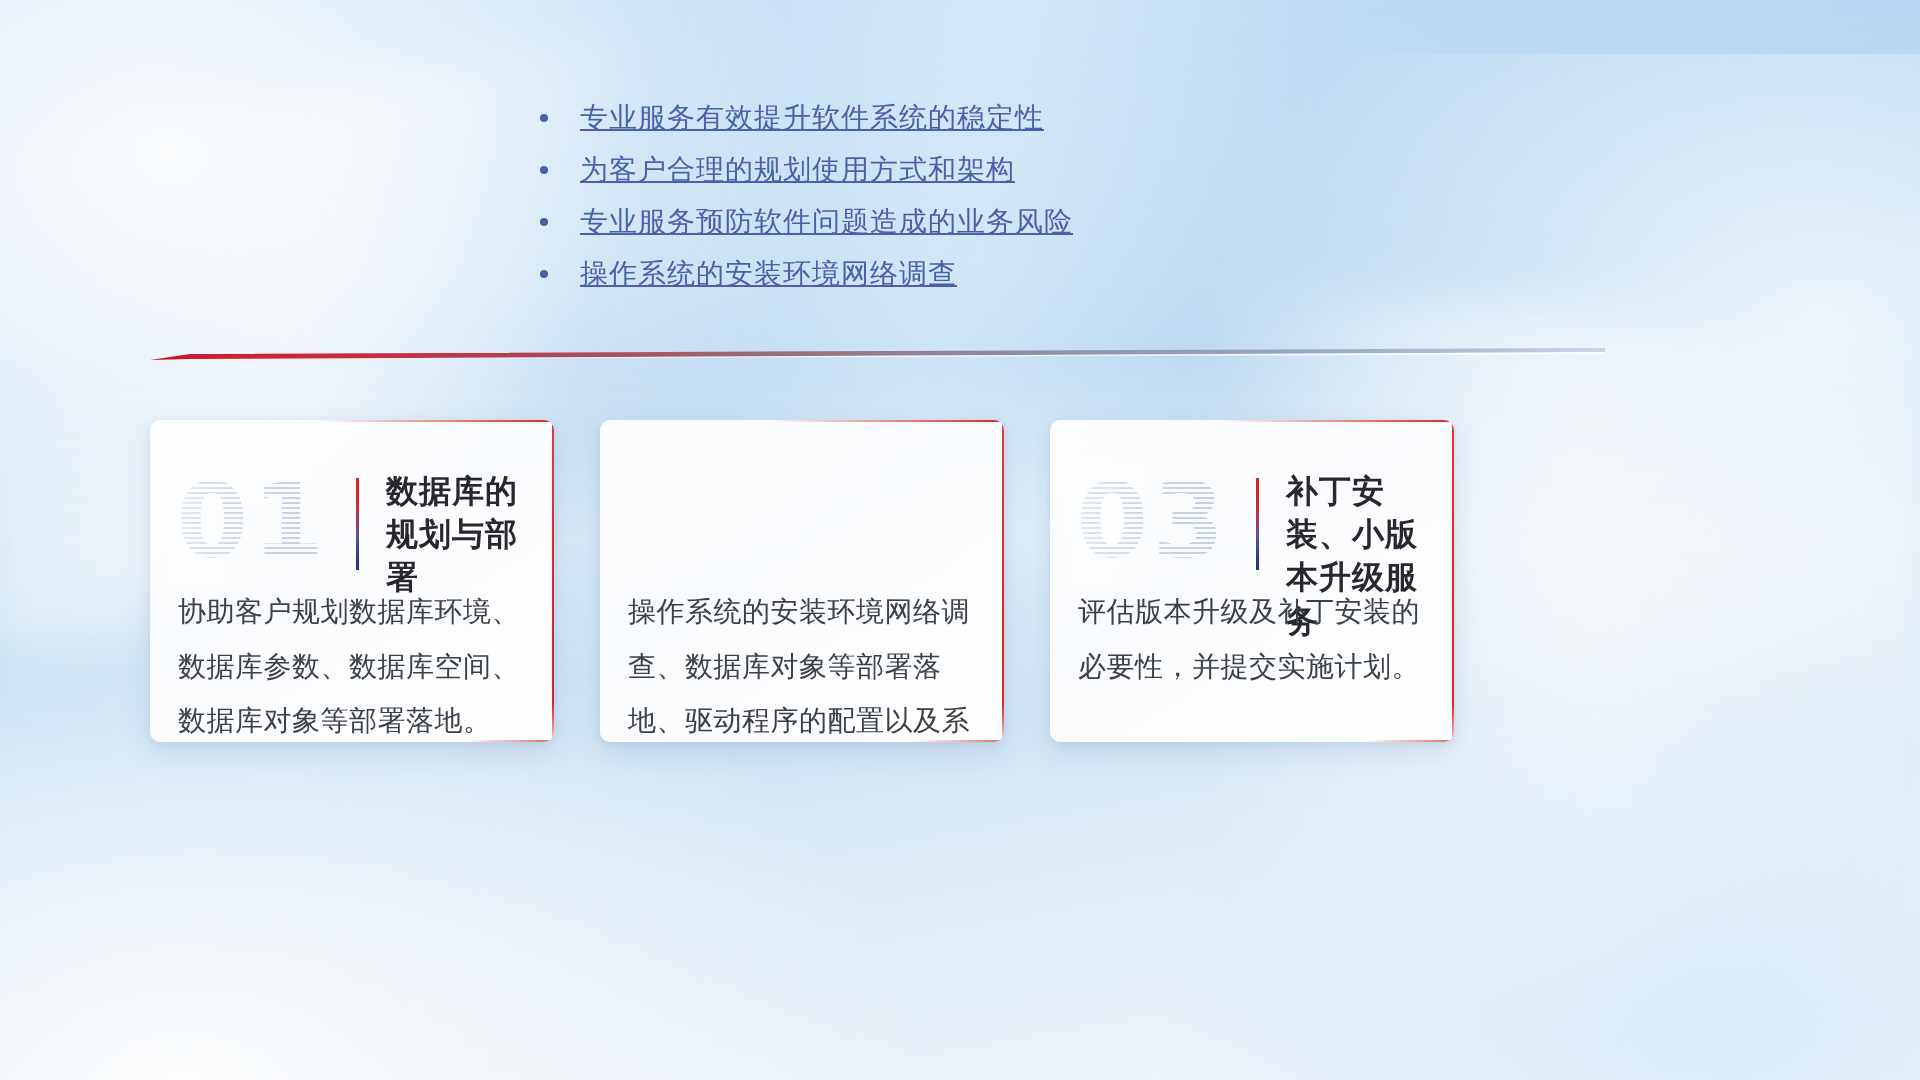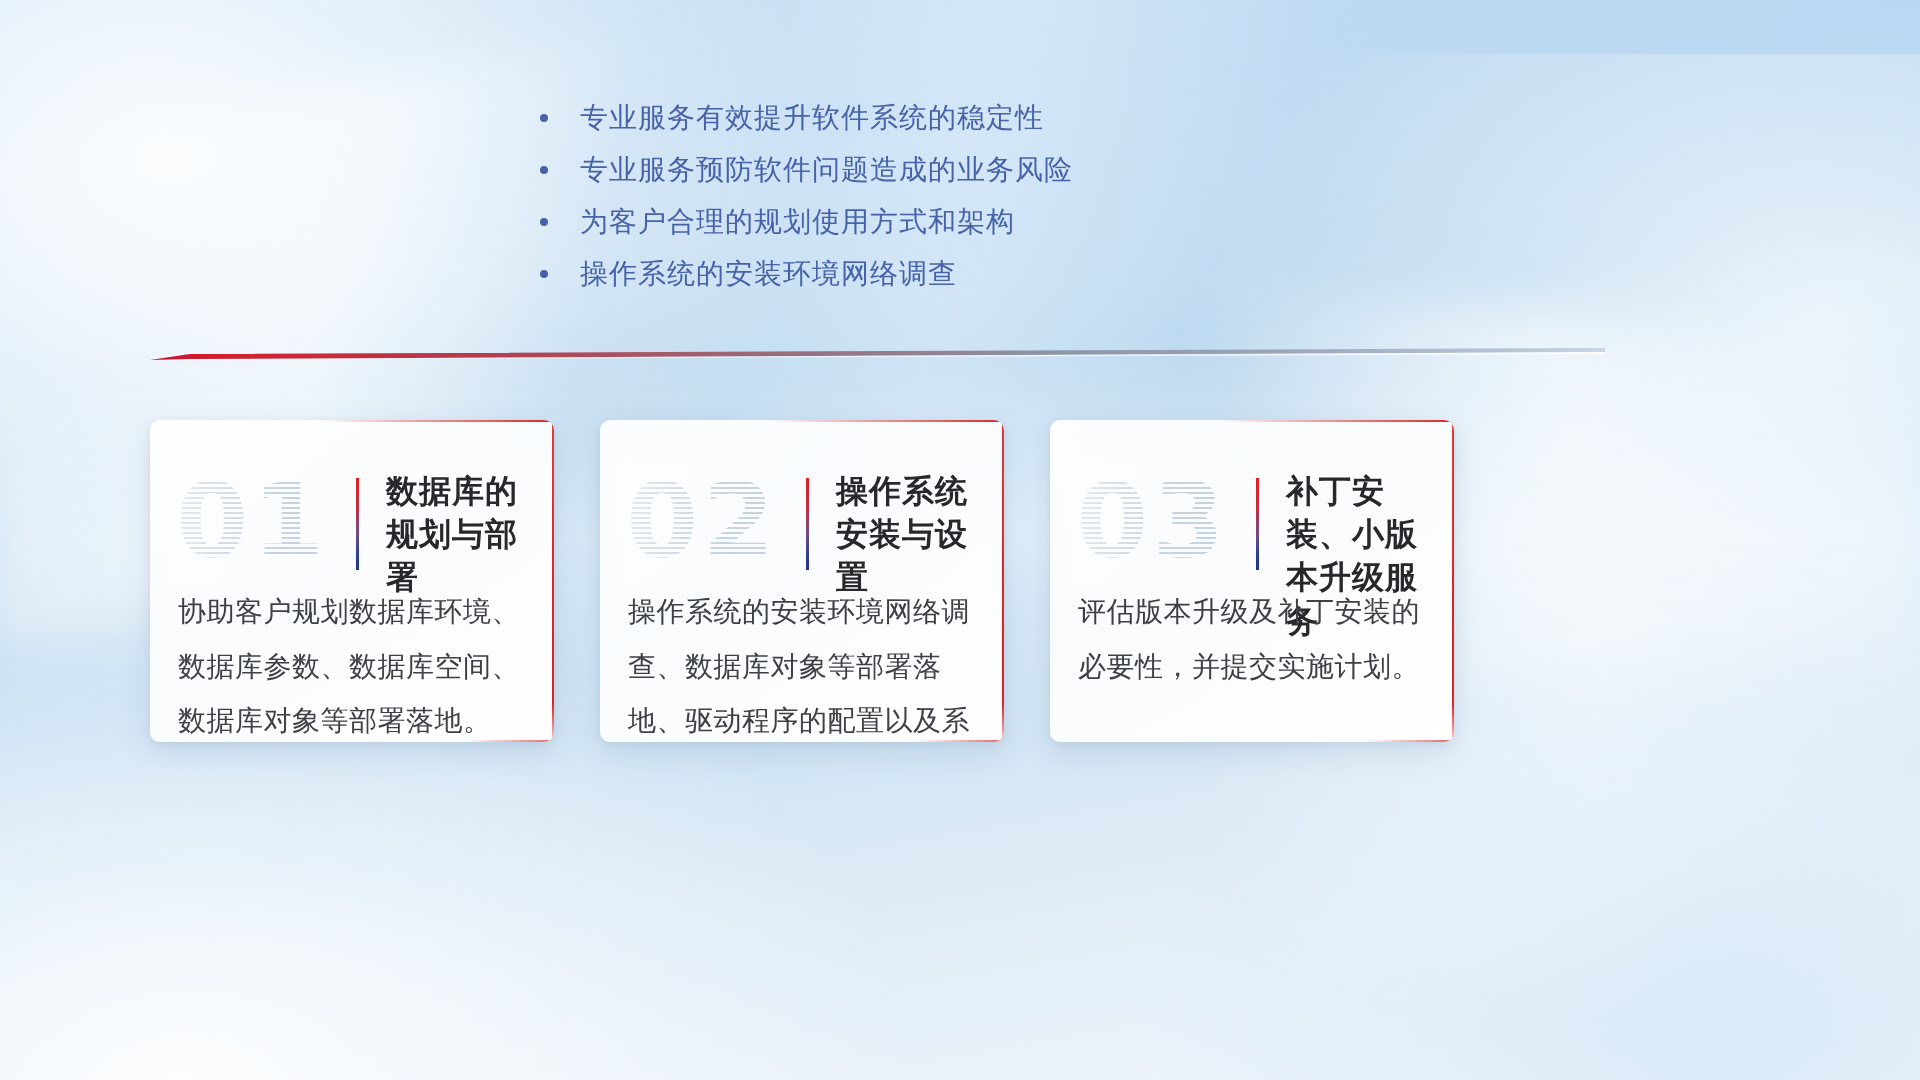--- a/index.html
+++ b/index.html
@@ -62,20 +62,21 @@
   .bullets {
     position:absolute; left:540px; top:92px; width:780px;
   }
   .bullet-row {
     display:flex; align-items:center;
     height:52px;
     color:#4762a8;
     font-size:28px;
     letter-spacing:1px;
     white-space:nowrap;
+    text-decoration:underline;
   }
   .bullet-dot {
     width:8px; height:8px; border-radius:50%;
     background:#4762a8;
     flex:0 0 auto;
     margin-right:32px;
   }
   .bullet-text { font-weight:400; }
 
   
@@ -171,25 +172,25 @@
   <div class="bg-glow-bottomright"></div>
 </div>
 
 <div class="bullets">
   <div class="bullet-row">
     <span class="bullet-dot"></span>
     <span class="bullet-text">专业服务有效提升软件系统的稳定性</span>
   </div>
   <div class="bullet-row">
     <span class="bullet-dot"></span>
+    <span class="bullet-text">为客户合理的规划使用方式和架构</span>
+  </div>
+  <div class="bullet-row">
+    <span class="bullet-dot"></span>
     <span class="bullet-text">专业服务预防软件问题造成的业务风险</span>
-  </div>
-  <div class="bullet-row">
-    <span class="bullet-dot"></span>
-    <span class="bullet-text">为客户合理的规划使用方式和架构</span>
   </div>
   <div class="bullet-row">
     <span class="bullet-dot"></span>
     <span class="bullet-text">操作系统的安装环境网络调查</span>
   </div>
 </div>
 
 <div class="divider-wrap">
   <svg class="divider" viewBox="0 0 1455 20" preserveAspectRatio="none">
     <defs>
@@ -226,26 +227,20 @@
       <span class="card-bar"></span>
       <div class="card-title">数据库的规划与部署</div>
     </div>
     <div class="card-body">协助客户规划数据库环境、数据库参数、数据库空间、数据库对象等部署落地。</div>
   </div>
 
   <div class="card">
     <span class="card-edge-right"></span>
     <span class="card-edge-top"></span>
     <span class="card-edge-bottom"></span>
-    <div class="card-head">
-      <div class="card-num">02</div>
-      <div class="card-num-fade"></div>
-      <span class="card-bar"></span>
-      <div class="card-title">操作系统安装与设置</div>
-    </div>
     <div class="card-body">操作系统的安装环境网络调查、数据库对象等部署落地、驱动程序的配置以及系统的设置等内容。</div>
   </div>
 
   <div class="card">
     <span class="card-edge-right"></span>
     <span class="card-edge-top"></span>
     <span class="card-edge-bottom"></span>
     <div class="card-head">
       <div class="card-num">03</div>
       <div class="card-num-fade"></div>

